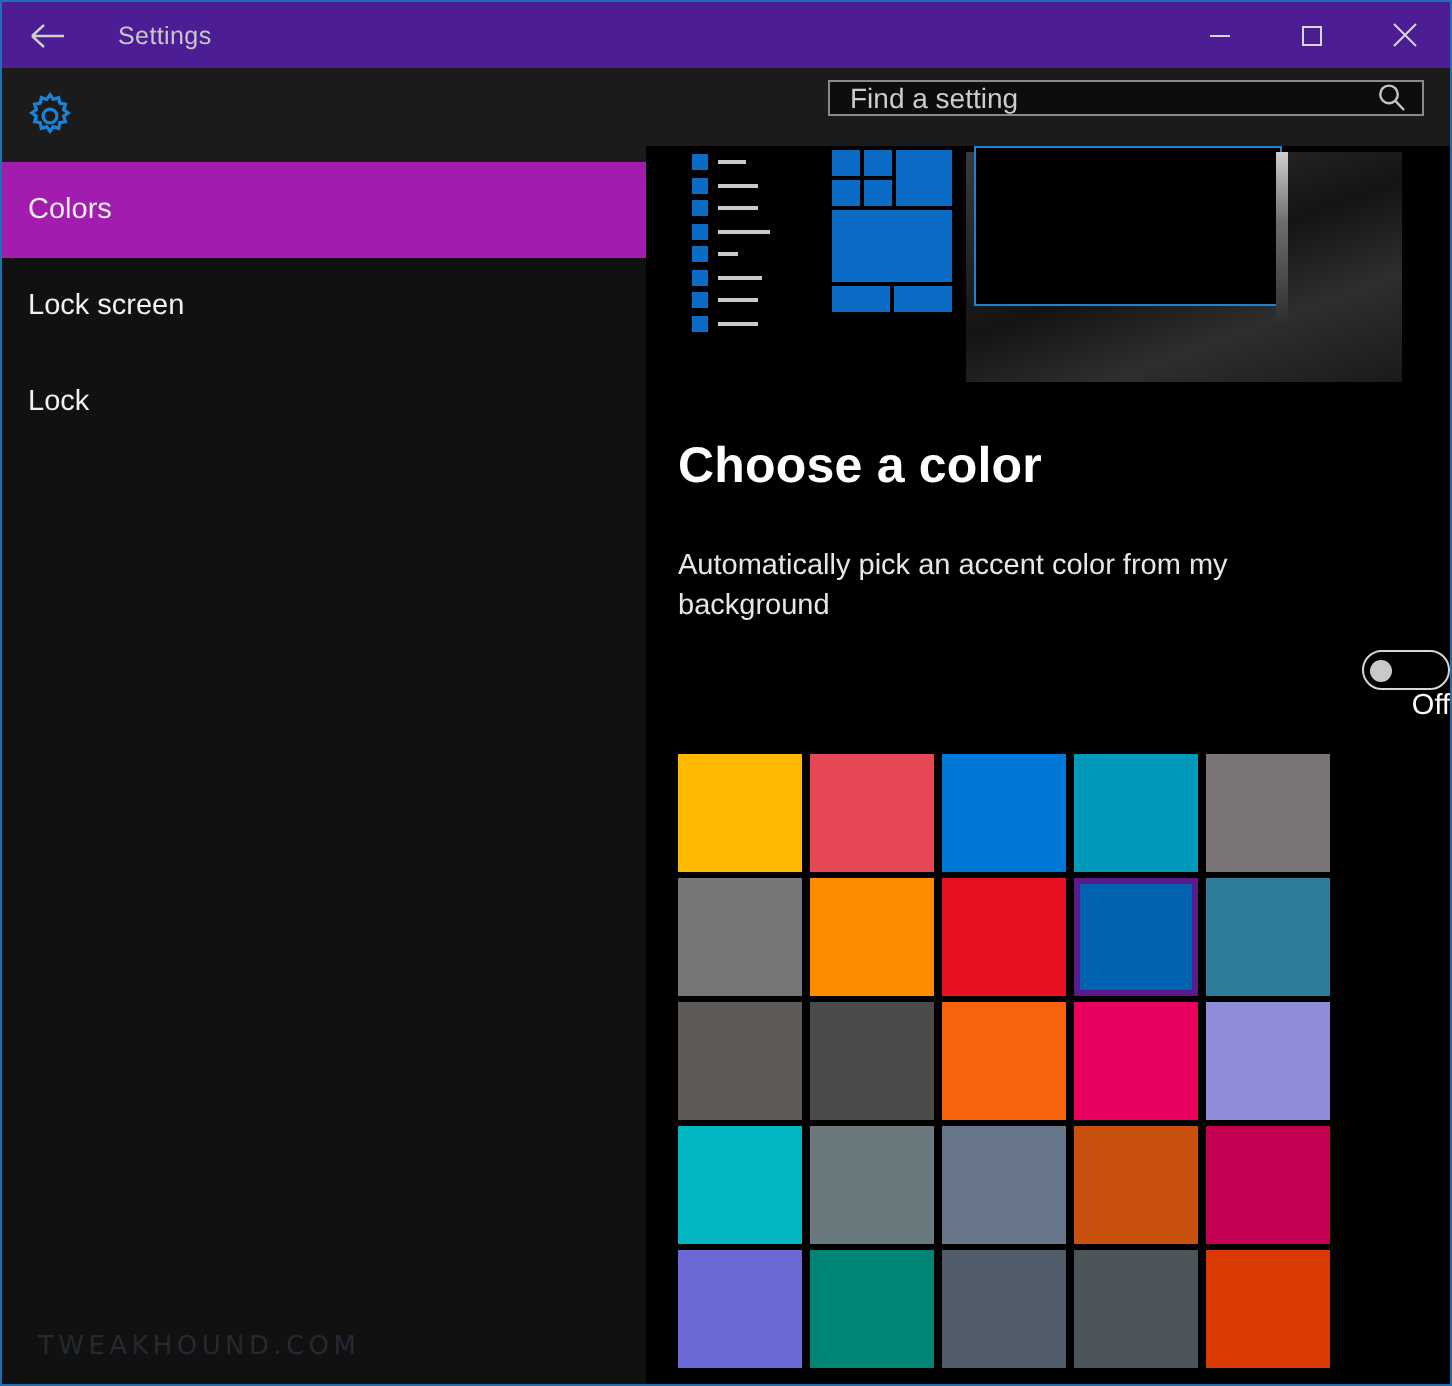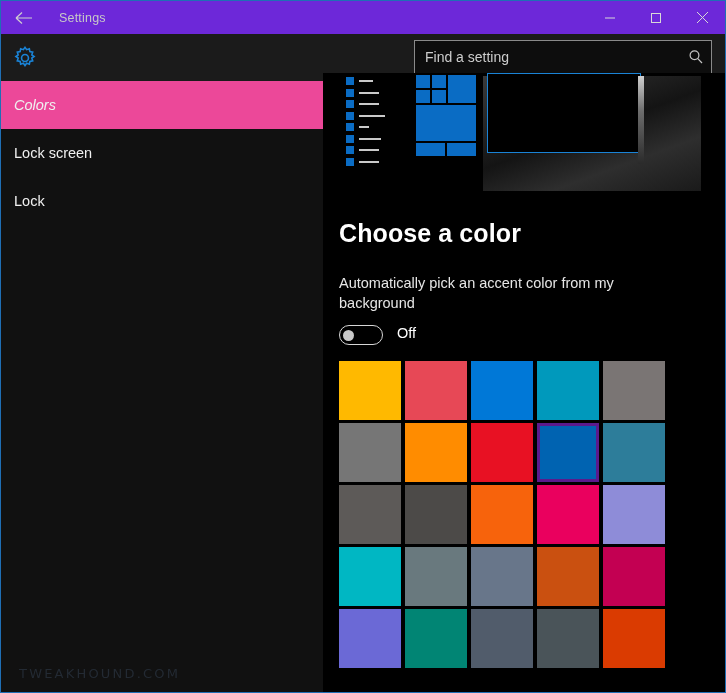--- a/index.html
+++ b/index.html
@@ -14,21 +14,21 @@
     width:726px; height:693px;
     background:#000;
     border:1px solid #1f6fb5;
     overflow:hidden;
   }
 
   
   .titlebar {
     position:absolute; top:0; left:0;
     width:724px; height:33px;
-    background:#6d28d9;
+    background:#4c1d95;
     display:flex; align-items:center;
   }
   .back-btn {
     width:46px; height:33px;
     display:flex; align-items:center; justify-content:center;
     color:#cfcfcf;
   }
   .back-btn svg { display:block; }
   .win-title {
     font-size:12.5px; color:#c8c8c8;
@@ -53,21 +53,21 @@
   .gear-wrap {
     width:48px; display:flex; align-items:center; justify-content:center;
     color:#1a83d6;
   }
   .page-title {
     font-size:15px; color:#ffffff;
     font-weight:bold; letter-spacing:.6px;
   }
   .searchbox {
     position:absolute; right:13px; top:6px;
-    width:298px; height:34px;
+    width:298px; height:18px;
     background:#0d0d0d;
     border:1px solid #8a8a8a;
     display:flex; align-items:center;
   }
   .searchbox input {
     flex:1; height:100%;
     background:transparent; border:none; outline:none;
     color:#d2d2d2; font-size:14px;
     font-family:"Liberation Sans", sans-serif;
     padding:0 10px;
@@ -84,21 +84,21 @@
     width:322px; height:612px;
     background:#111111;
   }
   .nav-item {
     height:48px;
     display:flex; align-items:center;
     padding-left:13px;
     font-size:14.5px;
     color:#f0f0f0;
   }
-  .nav-item.selected { background:#ec4899;font-style:italic; }
+  .nav-item.selected { background:#a21caf; }
 
   .watermark {
     position:absolute; left:18px; bottom:12px;
     font-size:13px; letter-spacing:2.2px;
     color:#232a33;
     font-family:"DejaVu Sans", sans-serif;
   }
 
   
   .main {
@@ -163,21 +163,21 @@
     font-weight:bold;
     margin:18px 0 0 16px;
     letter-spacing:.1px;
   }
   .auto-label {
     font-size:14.5px; color:#e6e6e6;
     margin:26px 16px 0 16px;
     line-height:1.35;
     max-width:300px;
   }
-  .toggle-row { display:flex; align-items:flex-start; margin:12px 0 0 16px; }
+  .toggle-row { display:flex; align-items:flex-end; margin:12px 0 0 16px;flex-direction:column; }
   .toggle {
     width:44px; height:20px;
     border:1.5px solid #d6d6d6;
     border-radius:10px;
     background:#000;
     display:flex; align-items:center;
     padding:0 3px;
   }
   .knob { width:11px; height:11px; border-radius:50%; background:#c9c9c9; }
   .toggle-state { font-size:14.5px; color:#ffffff; margin-left:14px; }

